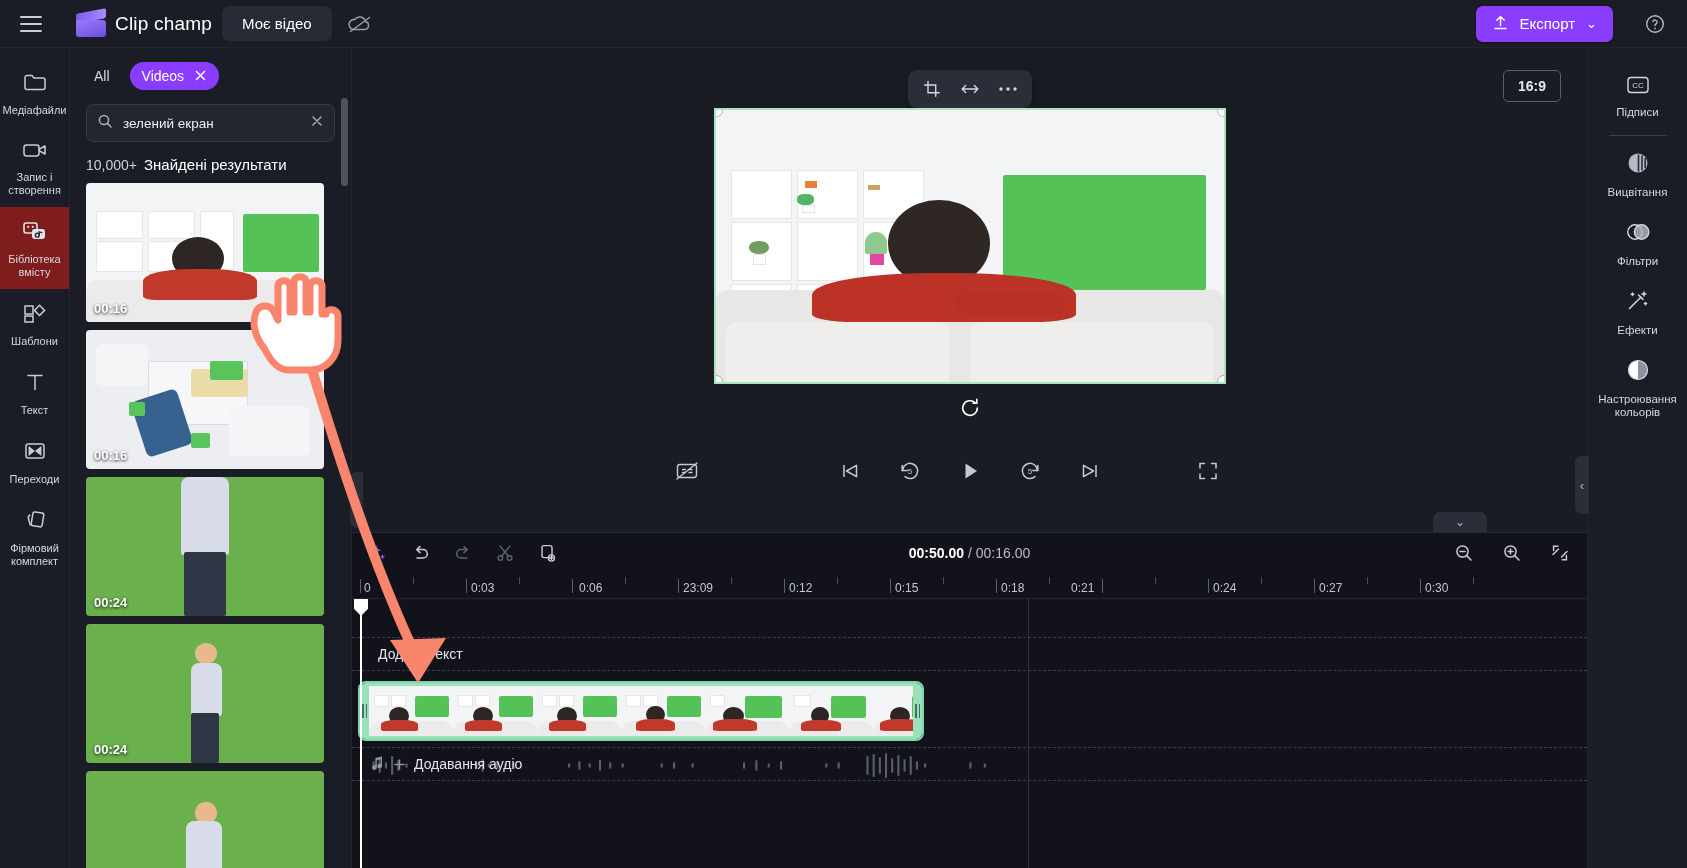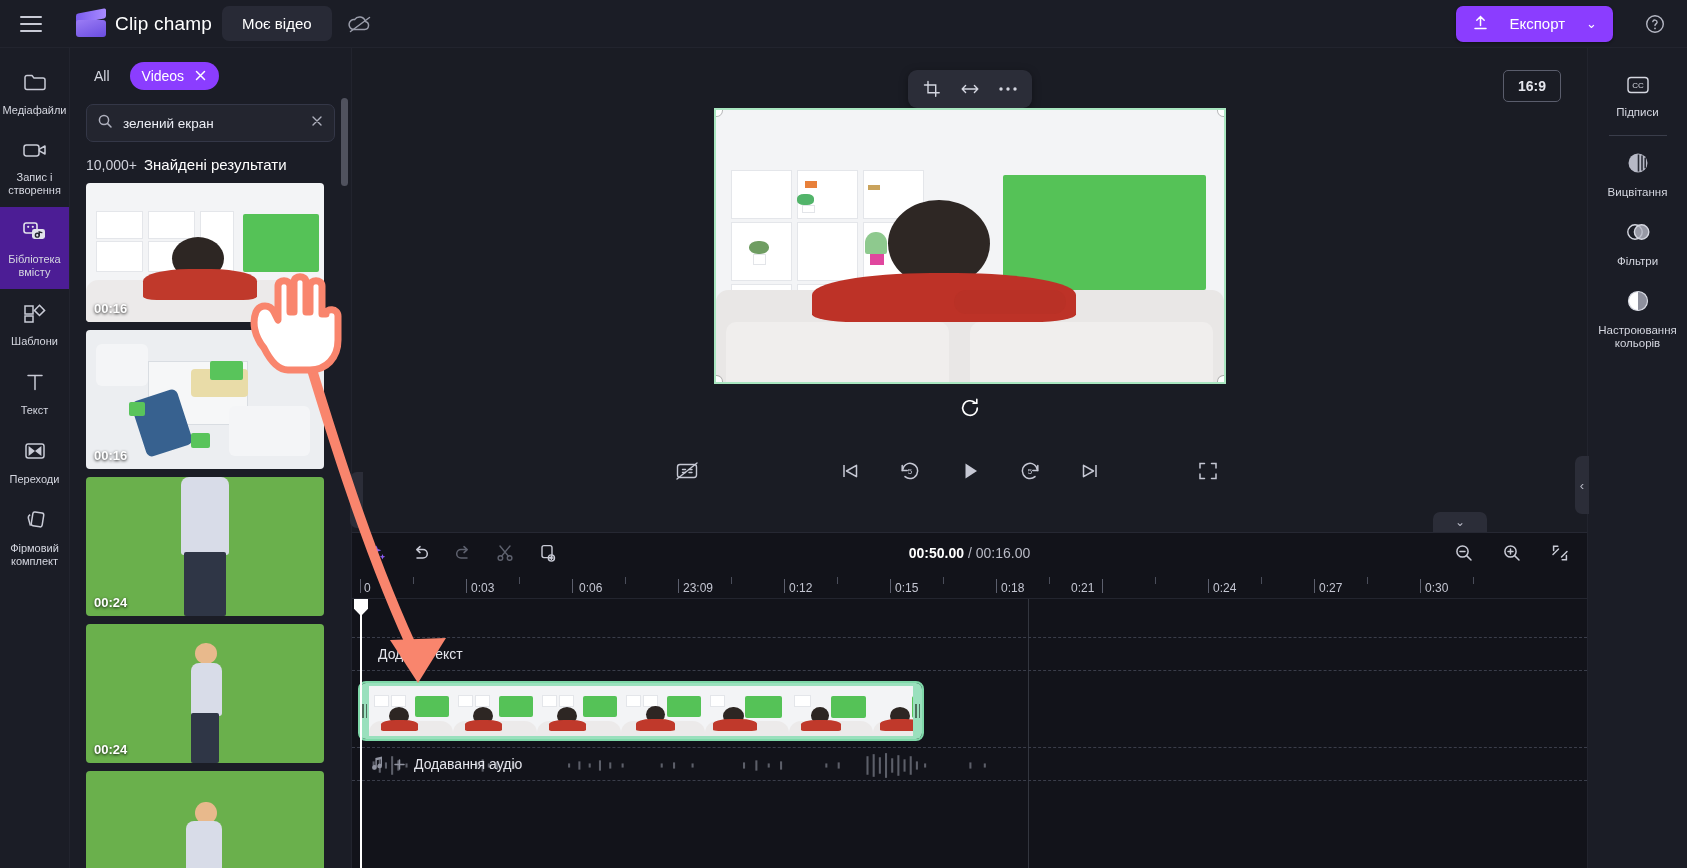--- a/index.html
+++ b/index.html
@@ -33,38 +33,38 @@
   }
   .brand-name { font-size: 19px; color:#fff; letter-spacing:.2px; }
   .proj-tab {
     background:#282a36; border-radius:7px; padding:9px 20px; font-size:15px; color:#fff;
     cursor:pointer;
   }
   .cloud-off { width:36px; height:36px; display:flex; align-items:center; justify-content:center; cursor:pointer; }
   .header-spacer { flex: 1; }
   .export-btn {
     background:#8b3dff; border-radius:7px; height:36px; padding:0 16px;
-    display:flex; align-items:center; gap:21px; cursor:pointer; color:#fff; font-size:15px;
+    display:flex; align-items:center; gap:11px; cursor:pointer; color:#fff; font-size:15px;
     box-shadow: 0 1px 3px rgba(0,0,0,.4);
   }
   .help-btn { width:36px; height:36px; margin-left:14px; display:flex; align-items:center; justify-content:center; cursor:pointer;}
 
   
   .body-row { flex:1; display:flex; min-height:0; position:relative; }
 
   
   .rail {
     width: 70px; min-width:70px; background:#1b1d26; display:flex; flex-direction:column;
     padding-top: 10px; border-right:1px solid #22242e; z-index:30;
   }
   .rail-item {
     padding: 12px 4px 10px; display:flex; flex-direction:column; align-items:center; gap:6px;
     cursor:pointer; color:#c9cbd6;
   }
-  .rail-item.active { background:#4c1d95; }
+  .rail-item.active { background:#7f1d1d; }
   .rail-label { font-size: 11px; line-height:13px; text-align:center; color:#d5d7e0; }
 
   
   .panel {
     width: 282px; min-width:282px; background:#1b1d26; display:flex; flex-direction:column;
     position:relative; border-right:1px solid #22242e; z-index:20;
   }
   .chips { display:flex; align-items:center; gap:14px; padding: 14px 18px 10px; }
   .chip-plain { font-size:14px; color:#d5d7e0; cursor:pointer; padding:4px 6px; }
   .chip-active {
@@ -799,20 +799,30 @@
         <span>
           <svg width="28" height="26" viewBox="0 0 28 26" fill="none" stroke="#d5d7e0" stroke-width="1.4">
             <circle cx="11" cy="13" r="7.2"></circle>
             <circle cx="17.6" cy="13" r="7.2" fill="#b7b9c6" fill-opacity=".8"></circle>
           </svg>
         </span>
         <span class="prop-label">Фільтри</span>
       </div>
       <div class="prop-item">
         <span>
+          <svg width="28" height="26" viewBox="0 0 28 26" fill="none" stroke="#d5d7e0" stroke-width="1.5" stroke-linecap="round">
+            <path d="M5.5 20.5 16.8 9.2"></path>
+              <path d="M14.6 7 19 11.4"></path>
+            <path d="M20 4v4M18 6h4M8.5 5v2.6M7.2 6.3h2.6M21.5 14.5v2.2M20.4 15.6h2.2"></path>
+          </svg>
+        </span>
+        <span class="prop-label">Ефекти</span>
+      </div>
+      <div class="prop-item">
+        <span>
           <svg width="26" height="26" viewBox="0 0 26 26">
             <circle cx="13" cy="13" r="9.5" fill="#fff"></circle>
             <path d="M13 3.5a9.5 9.5 0 0 1 0 19z" fill="#8e909d"></path>
             <circle cx="13" cy="13" r="9.5" fill="none" stroke="#d5d7e0" stroke-width="1.2"></circle>
           </svg>
         </span>
         <span class="prop-label">Настроювання кольорів</span>
       </div>
       <div class="prop-collapse">‹</div>
     </div>

